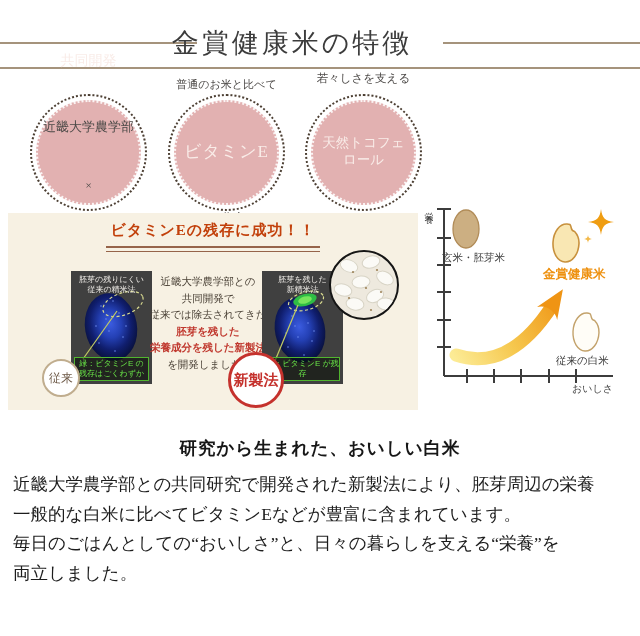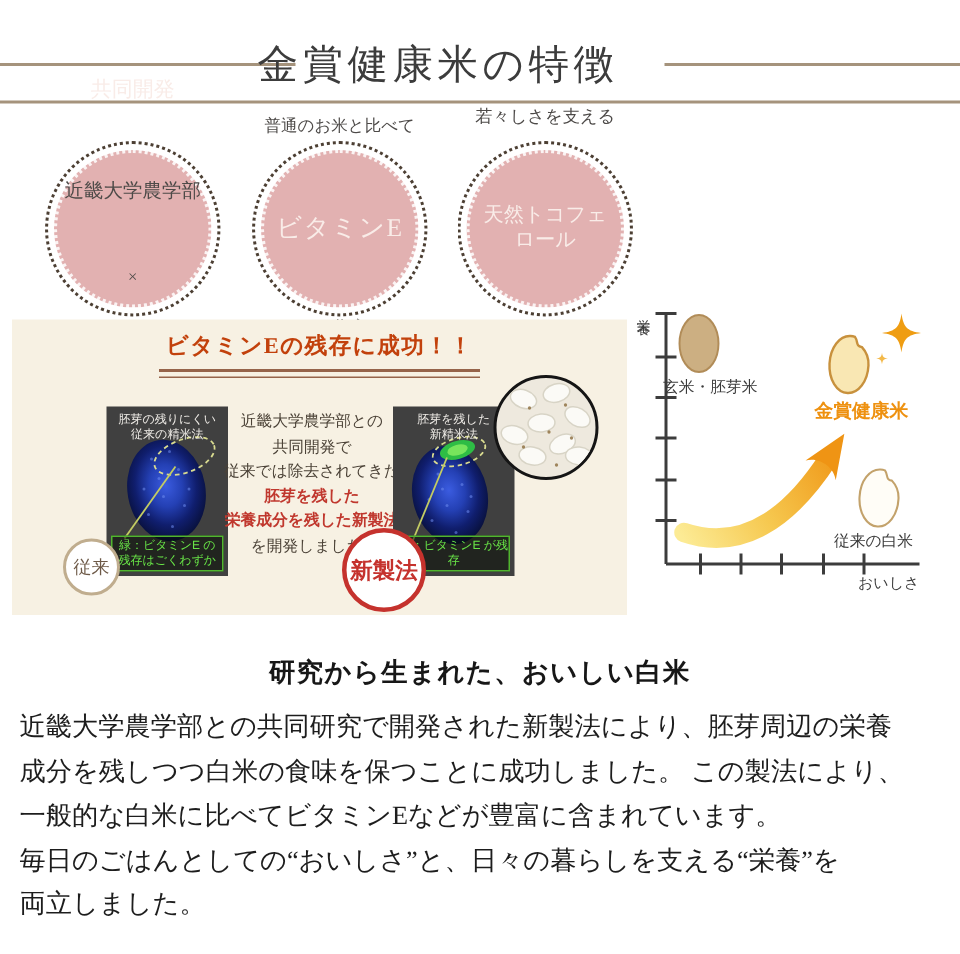--- a/index.html
+++ b/index.html
@@ -285,19 +285,18 @@
     <div class="lbl lbl-y">栄養</div>
     <div class="lbl lbl-x">おいしさ</div>
     <div class="lbl lbl-genmai">玄米・胚芽米</div>
     <div class="lbl lbl-kinsho">金賞健康米</div>
     <div class="lbl lbl-hakumai">従来の白米</div>
   </div>
 
   <div class="bottom-heading">研究から生まれた、おいしい白米</div>
   <div class="paragraph">
     <div>近畿大学農学部との共同研究で開発された新製法により、胚芽周辺の栄養</div>
-    <div>成分を残しつつ白米の食味を保つことに成功しました。 この製法により、</div>
     <div>一般的な白米に比べてビタミンEなどが豊富に含まれています。</div>
     <div>毎日のごはんとしての“おいしさ”と、日々の暮らしを支える“栄養”を</div>
     <div>両立しました。</div>
   </div>
 
 </div>
 
 </body></html>

